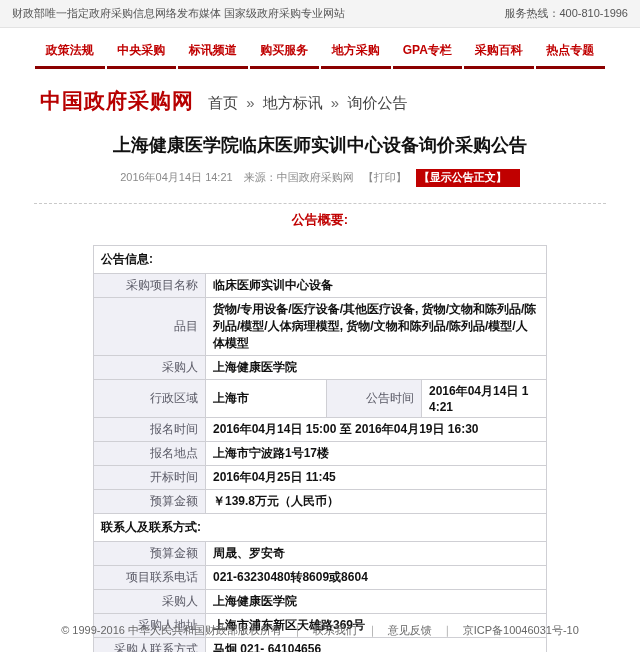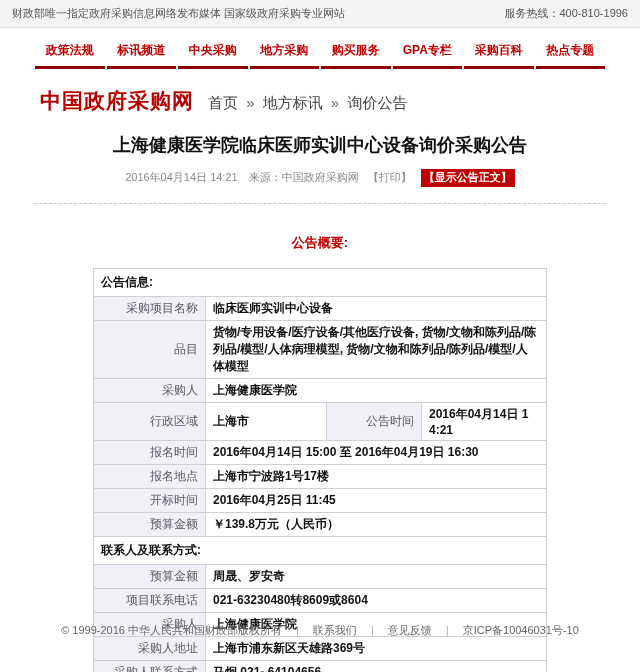--- a/index.html
+++ b/index.html
@@ -27,25 +27,25 @@
   .breadcrumb { font-size:15px; color:#444; margin-left:14px; margin-top:4px; }
   .breadcrumb a { color:#444; text-decoration:none; cursor:pointer; }
   .crumb-sep { margin:0 4px; color:#666; }
 
   
   .title { text-align:center; font-size:18px; font-weight:bold; color:#111;
     margin-top:18px; }
   .meta { text-align:center; font-size:11px; color:#8a8a8a; margin-top:12px; }
   .meta .print { color:#8a8a8a; margin-left:6px; cursor:pointer; text-decoration:none; }
   .badge { display:inline-block; background:#c00000; color:#fff; font-weight:bold;
-    padding:1px 3px 2px 3px; margin-left:6px; cursor:pointer; }
+    padding:1px 13px 2px 3px; margin-left:6px; cursor:pointer; }
 
   .dashed { border:0; border-top:1px dashed #c9c9c9; margin:16px 0 0 0; }
   .summary-heading { text-align:center; color:#c00000; font-weight:bold; font-size:13px;
-    margin-top:30px; }
+    margin-top:7px; }
 
   
   .table-clip { height:407px; overflow:hidden; margin-top:16px; }
   table.info { width:453px; margin:0 auto; border-collapse:collapse; table-layout:fixed; }
   table.info td { border:1px solid #cfcfd4; font-size:12px; padding:3px 7px;
     word-break:break-all; }
   td.sec { background:#fff; font-weight:bold; color:#111; font-size:13px;
     height:28px; padding-left:9px;margin-left:32px; }
   td.lbl { background:#f0f0f6; color:#5a5a66; text-align:right; height:22px; }
   td.val { background:#fff; color:#111; font-weight:bold; }
@@ -61,24 +61,24 @@
 
 <div class="page">
 
   <div class="topbar">
     <span>财政部唯一指定政府采购信息网络发布媒体 国家级政府采购专业网站</span>
     <span>服务热线：400-810-1996</span>
   </div>
 
   <div class="navbar">
     <a class="nav-item">政策法规</a>
+    <a class="nav-item">中央采购</a>
     <a class="nav-item">标讯频道</a>
-    <a class="nav-item">中央采购</a>
+    <a class="nav-item">购买服务</a>
     <a class="nav-item">地方采购</a>
-    <a class="nav-item">购买服务</a>
     <a class="nav-item">GPA专栏</a>
     <a class="nav-item">采购百科</a>
     <a class="nav-item">热点专题</a>
   </div>
 
   <div class="content">
 
     <div class="logo-row">
       <div class="logo">中国政府采购网</div>
       <div class="breadcrumb">

